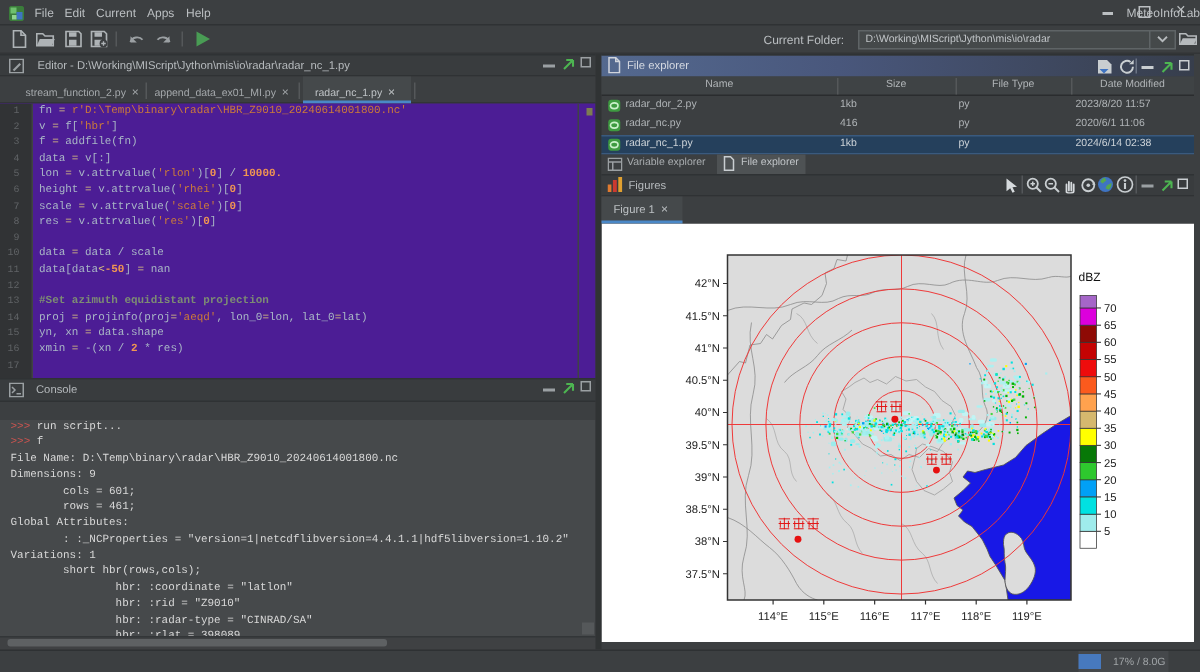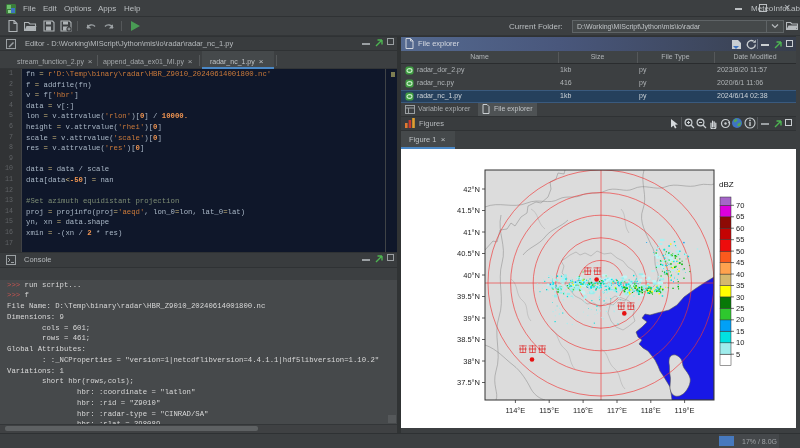--- a/index.html
+++ b/index.html
@@ -2,48 +2,48 @@
 <html><head><meta charset="utf-8"><style>
 * { margin:0; padding:0; box-sizing:border-box; }
 body { width:800px; height:448px; overflow:hidden; background:#3c3f41;
        font-family:"Liberation Sans", sans-serif; }
 .abs { position:absolute; }
 .t9 { font-size:8px; color:#bbbfc2; }
 .t85 { font-size:7.5px; color:#b6babd; }
 .t8 { font-size:7px; color:#b0b4b7; }
 #wrap { position:absolute; left:0; top:0; width:800px; height:448px; background:#3c3f41; }
 
-#codearea { left:0; top:69px; width:397px; height:183px; background:#0f172a; overflow:hidden; }
+#codearea { left:0; top:69px; width:397px; height:183px; background:#4c1d95; overflow:hidden; }
 #gutter { position:absolute; left:0; top:0; width:22px; height:183px; background:#313335; border-right:1px solid #404244; }
 .gl { height:10.6px; line-height:10.6px; font-family:"Liberation Mono", monospace; font-size:6.6px; color:#606366; text-align:right; padding-right:8px; }
 #codelines { position:absolute; left:26px; top:0; }
 .cl { height:10.6px; line-height:10.6px; font-family:"Liberation Mono", monospace; font-size:7.3px; color:#a9b7c6; white-space:pre; }
 .cl i { font-style:normal; }
 .cl i.s { color:#cb7a3a; }
 .cl i.n { color:#f09552; font-weight:bold; }
 .cl i.o { color:#d8c080; }
-.cl i.c { color:#7d8c74; }
+.cl i.c { color:#7d8c74;font-weight:bold; }
 
 #conarea { left:0; top:263.5px; width:397px; height:161px; background:#46494b; overflow:hidden;margin-top:16px; }
 .kl { height:10.75px; line-height:10.75px; font-family:"Liberation Mono", monospace; font-size:7.3px; color:#d8d8d8; white-space:pre; padding-left:7px; }
 .kl i { font-style:normal; color:#c75450; }
 .hdr { background:#393c3e; border-bottom:1px solid #2f3234; border-top:1px solid #2f3234; }
 </style></head><body>
 <div id="wrap">
 
 <div class="abs" style="left:0;top:0;width:800px;height:17px;background:#3c3f41;border-bottom:1px solid #2f3234"></div>
 <svg style="position:absolute;left:6px;top:4px" width="10" height="10" viewBox="0 0 10 10">
       <rect width="10" height="10" rx="2" fill="#3b7d3b"></rect>
       <rect x="1" y="1" width="4" height="4" fill="#6ec06e"></rect>
       <rect x="5" y="4" width="4" height="5" fill="#3f74c2"></rect>
       <rect x="2" y="6" width="3" height="3" fill="#8fd48f"></rect>
     </svg>
 <div class="abs t9" style="left:23px;top:4px">File</div>
 <div class="abs t9" style="left:43px;top:4px">Edit</div>
-<div class="abs t9" style="left:64px;top:4px">Options</div>
+<div class="abs t9" style="left:64px;top:4px">Current</div>
 <div class="abs t9" style="left:98px;top:4px">Apps</div>
 <div class="abs t9" style="left:124px;top:4px">Help</div>
 <div class="abs t9" style="left:0;top:4px;width:800px;text-align:right">MeteoInfoLab</div>
 <div class="abs" style="left:735px;top:8px;width:7px;height:1.5px;background:#bbbfc2"></div>
 <div class="abs" style="left:759px;top:4px;width:8px;height:8px;border:1.4px solid #bbbfc2"></div>
 <div class="abs" style="left:784px;top:1px;font-size:11px;color:#bbbfc2">×</div>
 
 <div class="abs" style="left:0;top:18px;width:800px;height:18px;background:#3c3f41;border-bottom:1px solid #323537"></div>
 <svg style="position:absolute;left:6px;top:4px" width="10" height="10" viewBox="0 0 10 10">
       <rect width="10" height="10" rx="2" fill="#3b7d3b"></rect>
@@ -133,22 +133,22 @@
         <div class="gl">11</div>
         <div class="gl">12</div>
         <div class="gl">13</div>
         <div class="gl">14</div>
         <div class="gl">15</div>
         <div class="gl">16</div>
         <div class="gl">17</div>
       </div>
   <div id="codelines">
         <div class="cl">fn <i class="o">=</i> <i class="s">r'D:\Temp\binary\radar\HBR_Z9010_20240614001800.nc'</i></div>
+        <div class="cl">v <i class="o">=</i> f[<i class="s">'hbr'</i>]</div>
         <div class="cl">f <i class="o">=</i> addfile(fn)</div>
-        <div class="cl">v <i class="o">=</i> f[<i class="s">'hbr'</i>]</div>
         <div class="cl">data <i class="o">=</i> v[:]</div>
         <div class="cl">lon <i class="o">=</i> v.attrvalue(<i class="s">'rlon'</i>)[<i class="n">0</i>] / <i class="n">10000.</i></div>
         <div class="cl">height <i class="o">=</i> v.attrvalue(<i class="s">'rhei'</i>)[<i class="n">0</i>]</div>
         <div class="cl">scale <i class="o">=</i> v.attrvalue(<i class="s">'scale'</i>)[<i class="n">0</i>]</div>
         <div class="cl">res <i class="o">=</i> v.attrvalue(<i class="s">'res'</i>)[<i class="n">0</i>]</div>
         <div class="cl"></div>
         <div class="cl">data <i class="o">=</i> data / scale</div>
         <div class="cl">data[data<i class="o">&lt;</i><i class="n">-50</i>] <i class="o">=</i> nan</div>
         <div class="cl"></div>
         <div class="cl"><i class="c">#Set azimuth equidistant projection</i></div>

